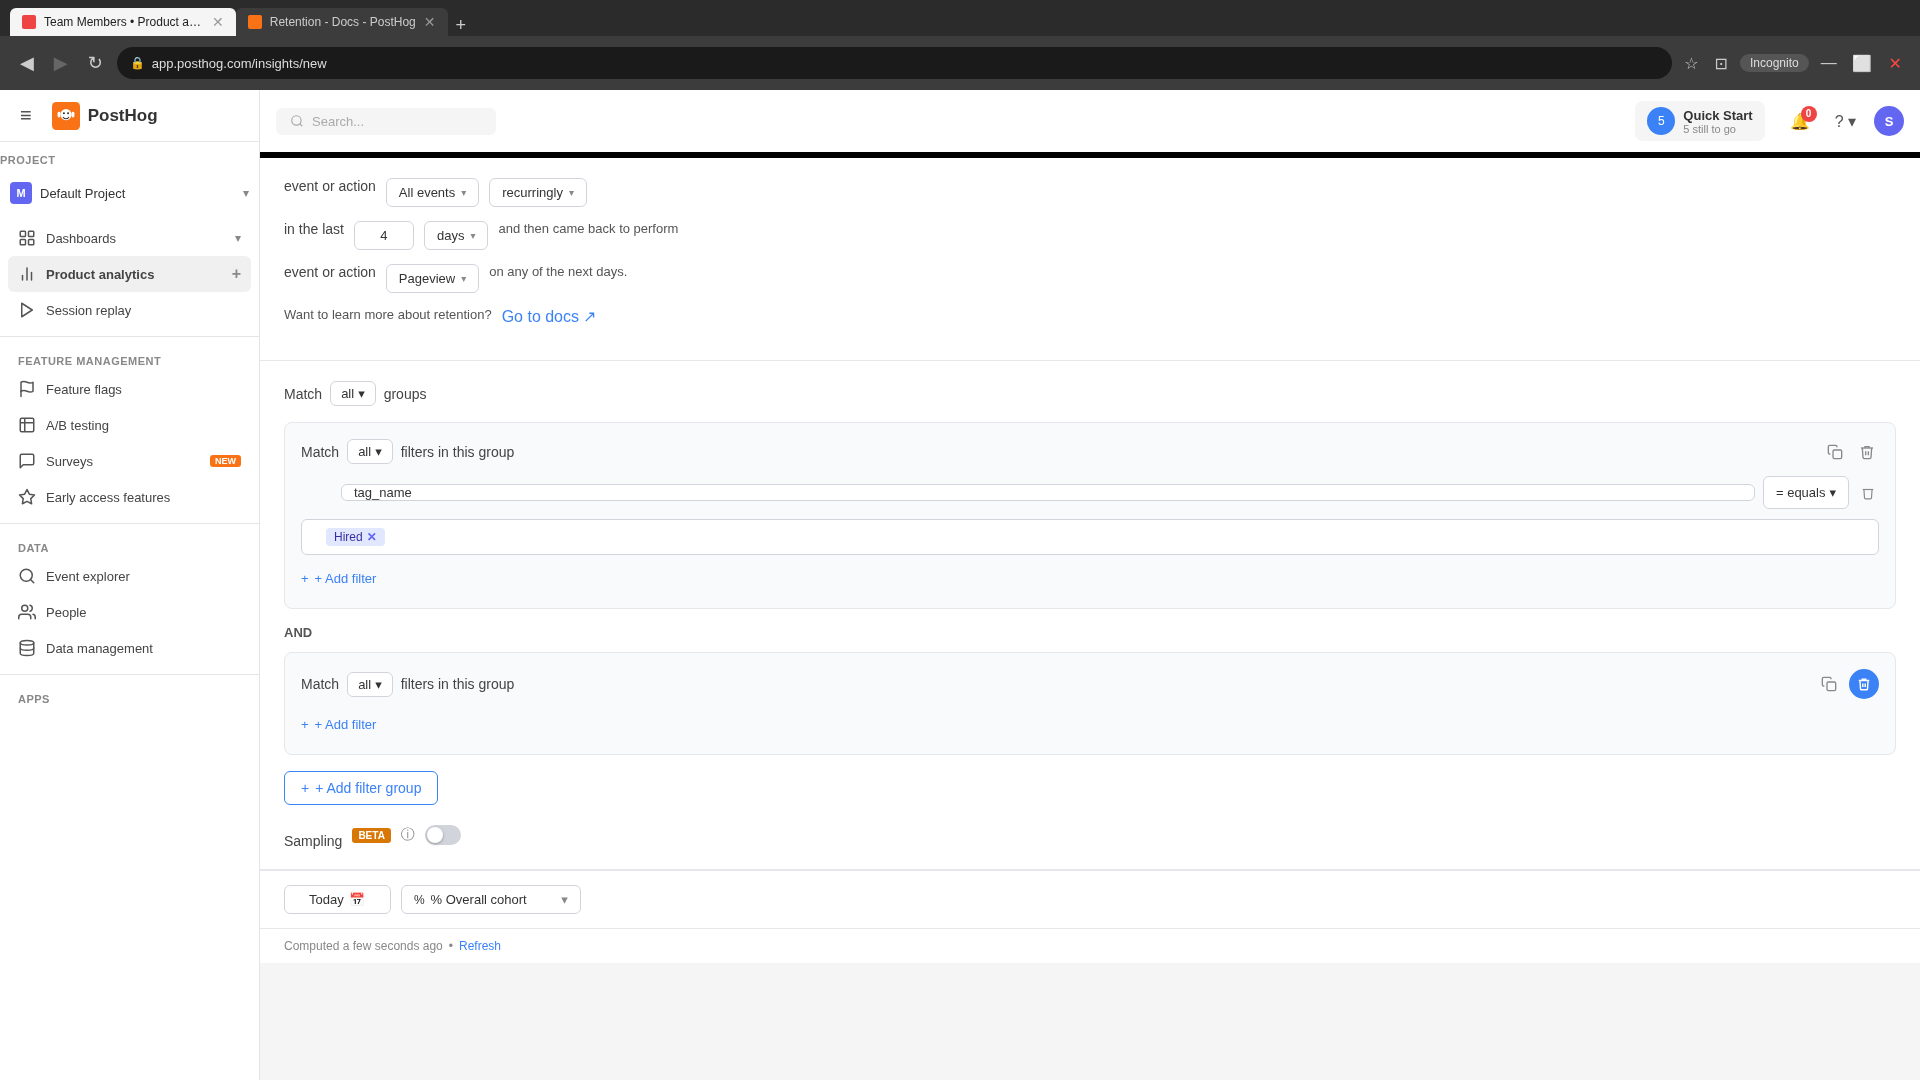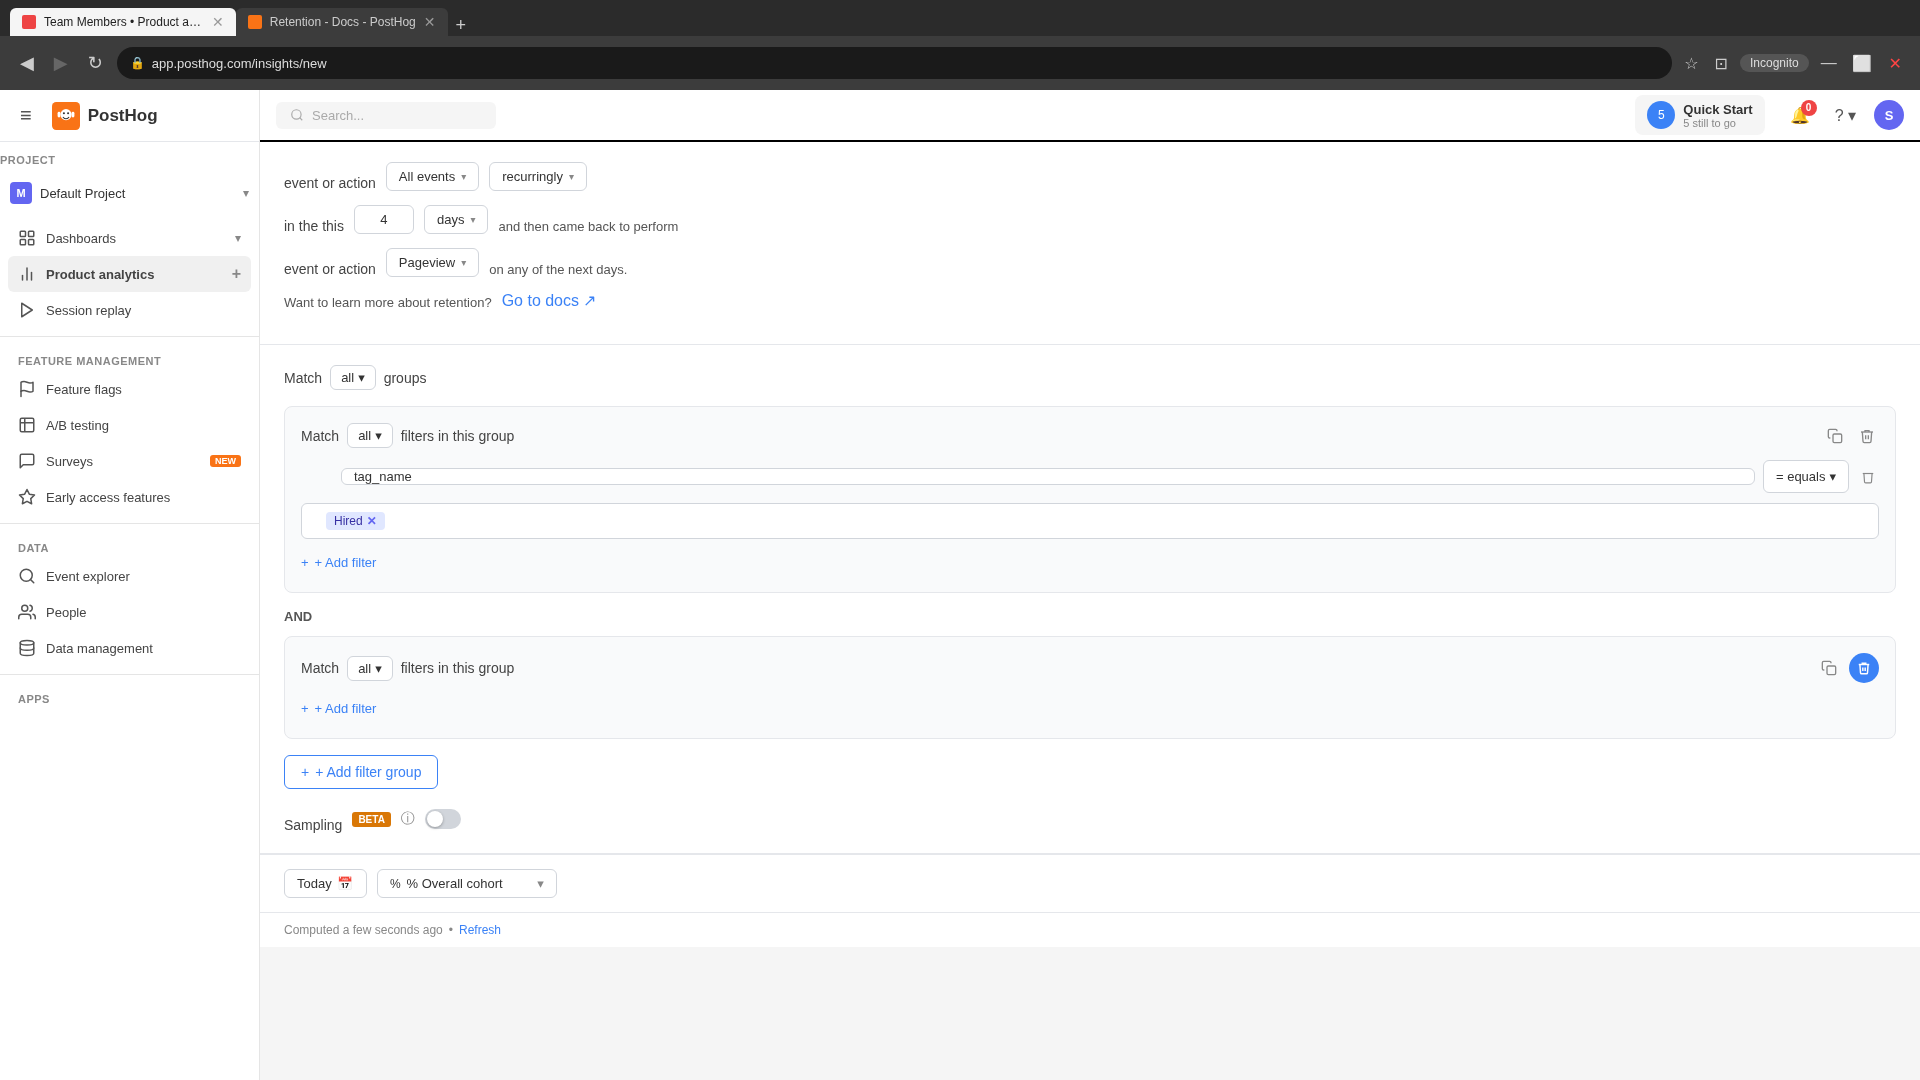--- a/index.html
+++ b/index.html
@@ -41,21 +41,21 @@
     .nav-item .nav-add { margin-left: auto; color: #888; font-size: 16px; }
     .nav-item .nav-chevron { margin-left: auto; color: #888; font-size: 12px; }
     .section-label { font-size: 11px; font-weight: 700; color: #888; letter-spacing: 0.5px; text-transform: uppercase; padding: 10px 10px 4px; }
     .sidebar-divider { border: none; border-top: 1px solid #e5e5e5; margin: 4px 0; }
 
     
     .content-panel { background: #fff; margin: 0; }
     .panel-body { padding: 20px 24px; }
 
     
-    .query-row { display: flex; align-items: flex-end; gap: 10px; margin-bottom: 14px; flex-wrap: wrap; }
+    .query-row { display: flex; align-items: flex-start; gap: 10px; margin-bottom: 14px; flex-wrap: wrap; }
     .query-label { font-size: 14px; color: #444; white-space: nowrap; }
     .select-btn { display: flex; align-items: center; gap: 6px; background: #fff; border: 1px solid #d1d5db; border-radius: 6px; padding: 6px 12px; font-size: 13px; color: #333; cursor: pointer; white-space: nowrap; }
     .select-btn .chevron { color: #888; font-size: 10px; }
     .input-field { border: 1px solid #d1d5db; border-radius: 6px; padding: 6px 12px; font-size: 13px; width: 60px; text-align: center; color: #333; }
     .link-blue { color: #3b82f6; text-decoration: none; display: inline-flex; align-items: center; gap: 4px; font-size: 16px; }
     .info-text { font-size: 13px; color: #555; }
 
     
     .filter-section { background: #f9fafb; border: 1px solid #e5e7eb; border-radius: 8px; padding: 16px; margin-bottom: 16px; }
     .match-row { display: flex; align-items: center; gap: 8px; margin-bottom: 12px; }
@@ -82,42 +82,42 @@
     .sampling-row { display: flex; align-items: center; gap: 10px; margin-top: 16px; }
     .sampling-label { font-size: 14px; color: #444; font-weight: 500; margin-top: 12px; }
     .beta-badge { background: #d97706; color: white; font-size: 10px; font-weight: 700; padding: 2px 6px; border-radius: 3px; }
     .info-icon { color: #888; font-size: 14px; cursor: pointer; }
     .toggle { width: 36px; height: 20px; background: #d1d5db; border-radius: 10px; position: relative; cursor: pointer; }
     .toggle-knob { width: 16px; height: 16px; background: #fff; border-radius: 50%; position: absolute; top: 2px; left: 2px; box-shadow: 0 1px 3px rgba(0,0,0,0.3); }
 
     
     .bottom-section { background: #fff; border-top: 2px solid #e5e7eb; padding: 0; }
     .date-cohort-row { display: flex; align-items: center; gap: 10px; padding: 14px 24px; border-bottom: 1px solid #e5e7eb; }
-    .date-btn { display: flex; align-items: center; gap: 6px; border: 1px solid #d1d5db; border-radius: 6px; padding: 6px 12px; font-size: 13px; background: #fff; cursor: pointer; color: #333; }
+    .date-btn { display: flex; align-items: center; gap: 6px; border: 1px solid #d1d5db; border-radius: 6px; padding: 6px 24px; font-size: 13px; background: #fff; cursor: pointer; color: #333; }
     .cohort-select { display: flex; align-items: center; gap: 6px; border: 1px solid #d1d5db; border-radius: 6px; padding: 6px 12px; font-size: 13px; background: #fff; cursor: pointer; color: #333; min-width: 180px; }
     .computed-row { padding: 10px 24px; display: flex; align-items: center; gap: 6px; font-size: 12px; color: #888; }
     .refresh-link { color: #3b82f6; cursor: pointer; text-decoration: none; }
 
     
     .posthog-logo { display: flex; align-items: center; gap: 8px; font-size: 18px; font-weight: 700; color: #333; }
 
     
     .quick-start { display: flex; align-items: center; gap: 8px; background: #f5f5f5; border-radius: 8px; padding: 6px 12px; cursor: pointer; margin-right: 8px; }
     .quick-start-icon { width: 28px; height: 28px; background: #3b82f6; border-radius: 50%; display: flex; align-items: center; justify-content: center; color: white; font-size: 12px; }
     .quick-start-title { font-weight: 600; color: #333; font-size: 13px; }
     .quick-start-sub { color: #888; font-size: 11px; }
 
     .topbar-actions { display: flex; align-items: center; gap: 12px; }
     .topbar-btn { background: none; border: none; color: #555; font-size: 16px; cursor: pointer; padding: 6px; border-radius: 4px; }
     .user-avatar { width: 30px; height: 30px; background: #6366f1; border-radius: 50%; color: white; font-size: 13px; font-weight: 700; display: flex; align-items: center; justify-content: center; cursor: pointer; }
     .notification-btn { position: relative; }
     .notif-badge { position: absolute; top: 0; right: 0; background: #ef4444; color: white; border-radius: 50%; width: 16px; height: 16px; font-size: 10px; font-weight: 700; display: flex; align-items: center; justify-content: center; }
 
     
-    .app-topbar { background: #fff; border-bottom: 2px solid #000000; height: 52px; display: flex; align-items: center; padding: 0 16px; gap: 16px; flex-shrink: 0; }
+    .app-topbar { background: #fff; border-bottom: 6px solid #000000; height: 68px; display: flex; align-items: center; padding: 0 16px; gap: 16px; flex-shrink: 0; }
     .menu-btn { background: none; border: none; cursor: pointer; color: #555; font-size: 20px; padding: 4px; }
     .search-box { display: flex; align-items: center; gap: 8px; background: #f5f5f5; border-radius: 6px; padding: 6px 14px; min-width: 220px; cursor: pointer; }
     .search-placeholder { font-size: 13px; color: #aaa; }
 
     .scroll-area { overflow-y: auto; flex: 1; }
 
     svg.icon { width: 18px; height: 18px; fill: none; stroke: currentColor; stroke-width: 2; stroke-linecap: round; stroke-linejoin: round; }
   </style>
 </head>
 <body>
@@ -344,21 +344,21 @@
               <span>All events</span>
               <span class="chevron">▾</span>
             </button>
             <button class="select-btn">
               <span>recurringly</span>
               <span class="chevron">▾</span>
             </button>
           </div>
 
           <div class="query-row">
-            <span class="query-label">in the this</span>
+            <span class="query-label">in the last</span>
             <input class="input-field" type="text" value="4" style="">
             <button class="select-btn">
               <span>days</span>
               <span class="chevron">▾</span>
             </button>
             <span class="info-text">and then came back to perform</span>
           </div>
 
           <div class="query-row">
             <span class="query-label">event or action</span>

